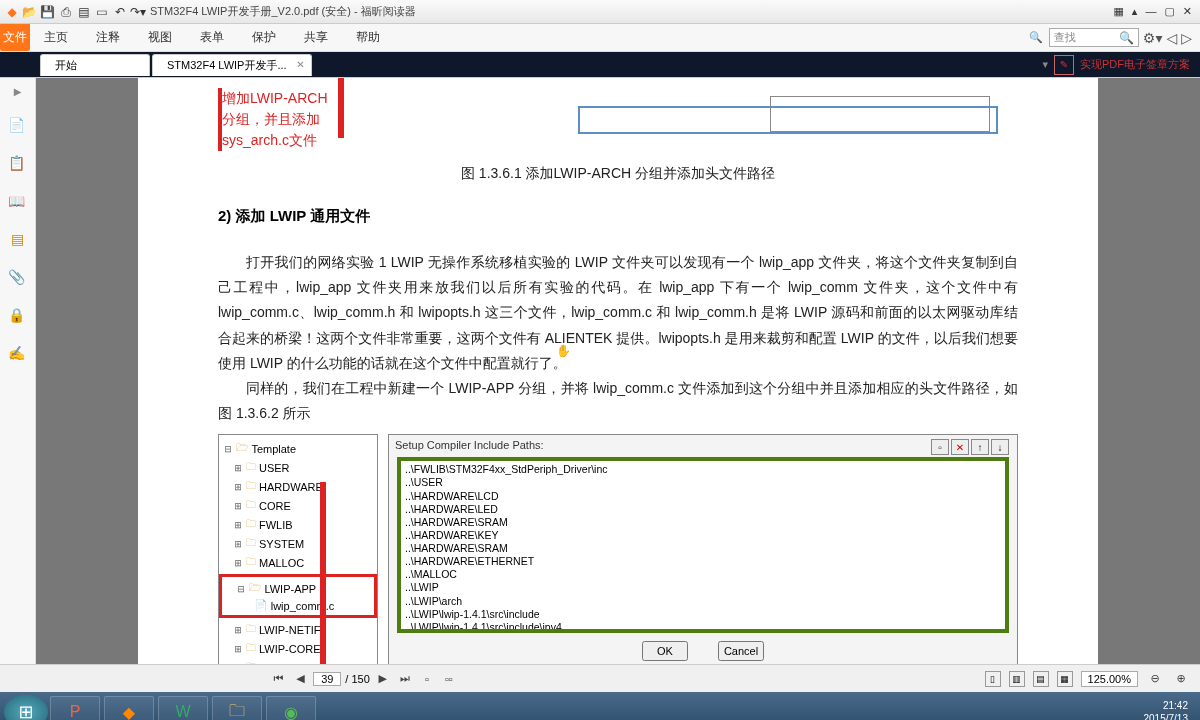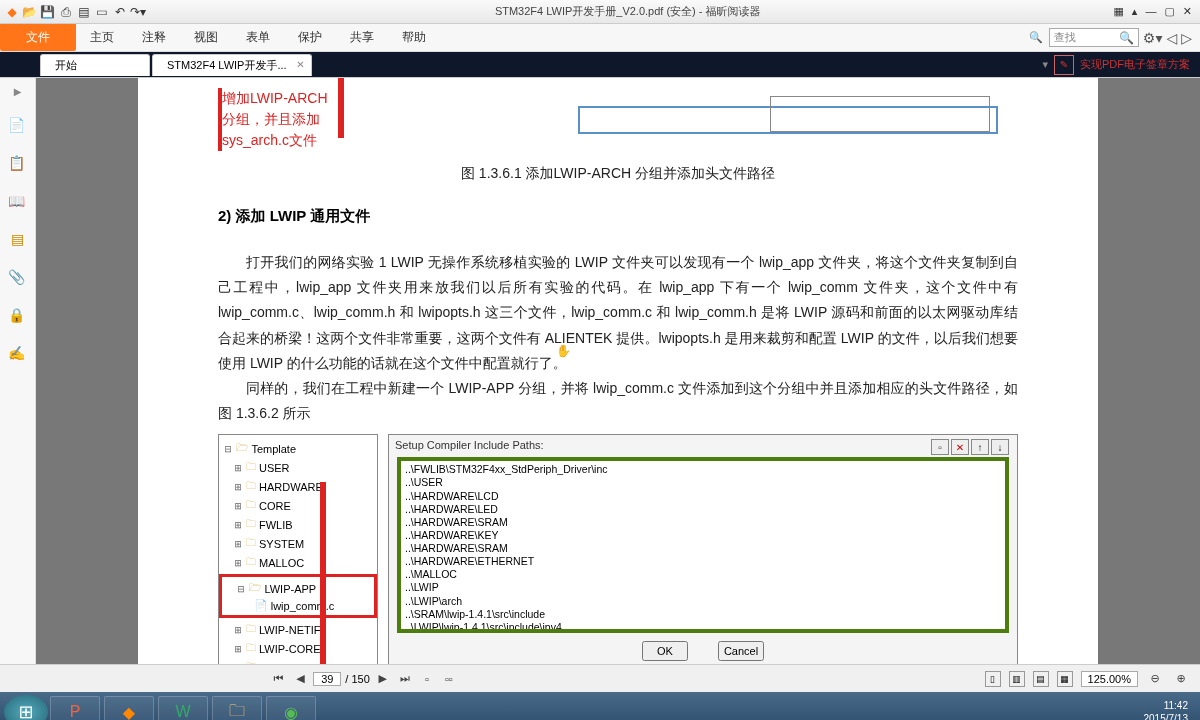--- a/index.html
+++ b/index.html
@@ -1,23 +1,23 @@
 <!DOCTYPE html>
 <html><head>
 <meta charset="utf-8">
 <style>
 *{margin:0;padding:0;box-sizing:border-box;font-family:"Microsoft YaHei","SimSun",sans-serif}
 body{width:1200px;height:720px;overflow:hidden;background:#f0f0f0;position:relative}
 .titlebar{height:24px;background:linear-gradient(#fafafa,#e8e8e8);display:flex;align-items:center;font-size:11px;color:#333;border-bottom:1px solid #ccc}
 .tb-icons{display:flex;gap:2px;padding:0 4px}
 .tb-icon{width:16px;height:16px;display:flex;align-items:center;justify-content:center;font-size:12px}
-.tb-title{flex:1;text-align:center;color:#444}
+.tb-title{flex:1;color:#444}
 .tb-win{display:flex;gap:8px;padding:0 8px}
 .menubar{height:28px;background:#f7f7f7;display:flex;align-items:center;border-bottom:1px solid #ddd;font-size:12px;position:relative}
-.file-tab{background:#ff7518;color:#fff;padding:4px 26px;height:100%;display:flex;align-items:center;border-radius:0 0 2px 2px}
+.file-tab{background:#ff7518;color:#fff;padding:4px 3px;height:100%;display:flex;align-items:center;border-radius:0 0 2px 2px}
 .menu-item{padding:0 14px;color:#333;cursor:pointer}
 .menu-right{margin-left:auto;display:flex;align-items:center;gap:4px;padding-right:8px}
 .help-ic{width:18px;height:18px;border-radius:50%;display:flex;align-items:center;justify-content:center;font-size:11px}
 .search-box{border:1px solid #aaa;background:#fff;padding:1px 4px;width:90px;font-size:11px;display:flex;align-items:center}
 .search-mag{color:#888;font-size:12px;margin-left:auto}
 .gear-ic{font-size:14px;color:#555}
 .tabbar{height:26px;background:#0f172a;display:flex;align-items:center;padding-left:40px;border-bottom:1px solid #ccc;position:relative}
 .tab{background:#fff;border:1px solid #ccc;border-bottom:none;padding:3px 24px 3px 14px;font-size:11px;margin-right:2px;border-radius:3px 3px 0 0;position:relative;min-width:110px}
 .tab-close{position:absolute;right:6px;top:4px;font-size:10px;color:#888}
 .tab-right{margin-left:auto;padding:0 10px;display:flex;align-items:center;gap:6px;font-size:11px;color:#c33}
@@ -239,21 +239,21 @@
                 <div>..\USER</div>
                 <div>..\HARDWARE\LCD</div>
                 <div>..\HARDWARE\LED</div>
                 <div>..\HARDWARE\SRAM</div>
                 <div>..\HARDWARE\KEY</div>
                 <div>..\HARDWARE\SRAM</div>
                 <div>..\HARDWARE\ETHERNET</div>
                 <div>..\MALLOC</div>
                 <div>..\LWIP</div>
                 <div>..\LWIP\arch</div>
-                <div>..\SRAM\lwip-1.4.1\src\include</div>
+                <div>..\LWIP\lwip-1.4.1\src\include</div>
                 <div>..\LWIP\lwip-1.4.1\src\include\ipv4</div>
               </div>
             <div class="inc-red">..\LWIP\lwip_app\lwip_comm</div>
           </div>
           <div class="inc-okcancel">
             <button>OK</button>
             <button>Cancel</button>
           </div>
         </div>
       </div>
@@ -284,16 +284,16 @@
 </div>
 
 <div class="taskbar">
   <div class="winstart">⊞</div>
   <div class="task-item" style="color:#e64">P</div>
   <div class="task-item" style="color:#f80">◆</div>
   <div class="task-item" style="color:#3a6">W</div>
   <div class="task-item" style="color:#fc6">🗀</div>
   <div class="task-item" style="color:#5b5">◉</div>
   <div class="tray">
-    <div>11:42</div>
+    <div>21:42</div>
     <div>2015/7/13</div>
   </div>
 </div>
 
 </body></html>

